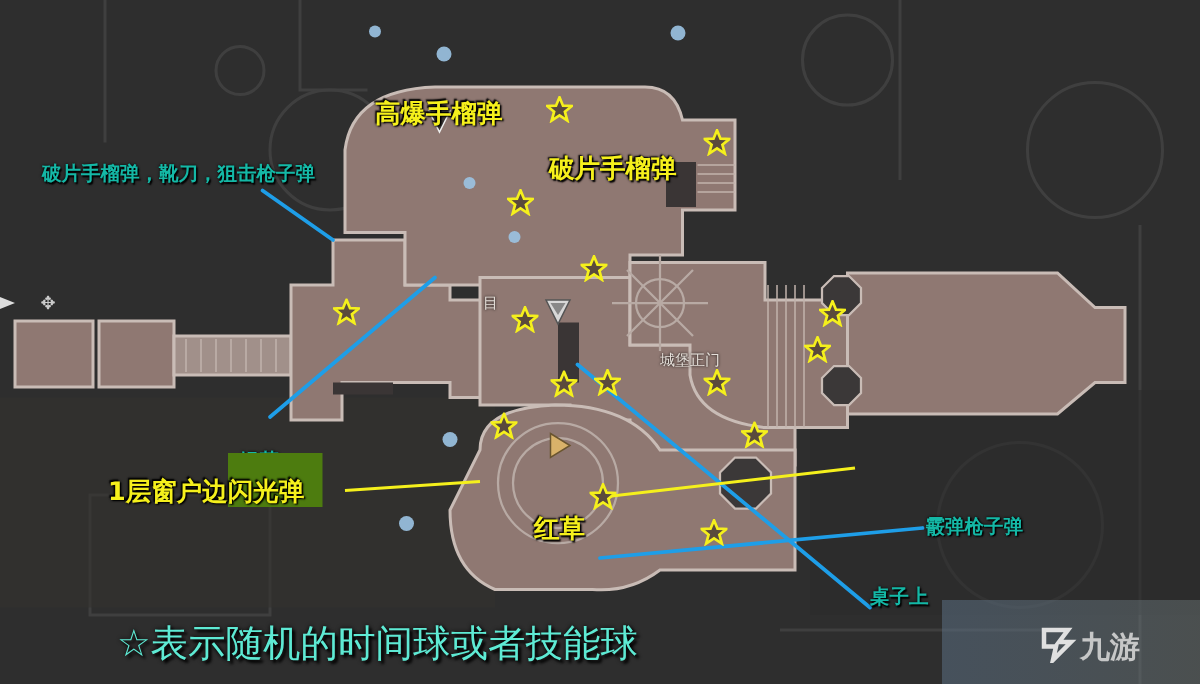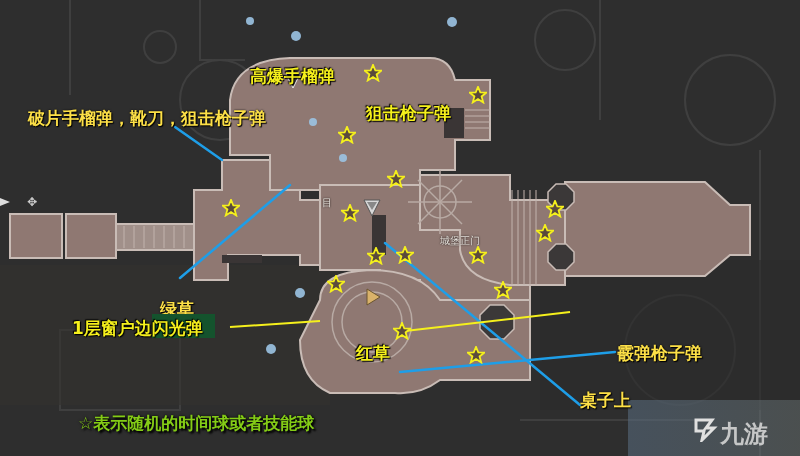--- a/index.html
+++ b/index.html
@@ -1,26 +1,26 @@
 <!DOCTYPE html>
 <html><head>
 <meta charset="utf-8">
 <style>
   html, body { margin:0; padding:0; }
   body { width:800px; height:456px; overflow:hidden; background:#2b2b2b; font-family:"DejaVu Sans", sans-serif; }
   #map { position:relative; width:800px; height:456px; background:#2e2e2e; overflow:hidden; }
   #map svg.base { position:absolute; left:0; top:0; }
   .lbl { position:absolute; white-space:nowrap; font-weight:bold; line-height:1; }
   .lbl.yellow { color:#f5f01c; text-shadow:0 0 2px #000, 1px 1px 1px #000, -1px -1px 1px #000; font-size:17px; }
-  .lbl.blue { color:#fde047; text-shadow:0 0 2px #000, 1px 1px 1px #000; font-size:17px; }
+  .lbl.blue { color:#14b8a6; text-shadow:0 0 2px #000, 1px 1px 1px #000; font-size:13px; }
   .lbl.small { color:#e6e0da; font-size:10px; font-weight:normal; text-shadow:0 0 2px #000; }
-  .hl { background:#14532d; color:#f5f01c; padding:4px 12px 0 0; }
+  .hl { background:#4d7c0f; color:#f5f01c; padding:16px 12px 0 0; }
   .star { position:absolute; width:18px; height:18px; margin-left:-9px; margin-top:-9px; }
-  .legend { position:absolute; left:78px; top:412px; font-size:17px; font-weight:bold; color:#84cc16; text-shadow:0 0 3px #000, 2px 2px 2px #000; white-space:nowrap; }
-  .watermark { position:absolute; left:720px; top:418px; color:#dcdcdc; font-size:24px; font-weight:bold; opacity:0.85; }
+  .legend { position:absolute; left:78px; top:412px; font-size:25px; font-weight:normal; color:#5eead4; text-shadow:0 0 3px #000, 2px 2px 2px #000; white-space:nowrap; }
+  .watermark { position:absolute; left:720px; top:418px; color:#dcdcdc; font-size:20px; font-weight:bold; opacity:0.85; }
   .wm-logo { position:absolute; left:692px; top:416px; width:26px; height:26px; }
   .blur-panel { position:absolute; left:628px; top:400px; width:172px; height:56px; background:linear-gradient(90deg, rgba(90,110,130,0.55), rgba(110,120,120,0.45)); }
 </style>
 </head>
 <body>
 
 <div id="map">
   <svg class="base" width="800" height="456" viewBox="0 0 800 456">
 
     <g stroke="#444" stroke-width="2" fill="none" opacity="0.8">
@@ -178,21 +178,21 @@
       </svg>
       <svg class="star" viewBox="0 0 20 20" style="left: 402px; top: 331px;">
         <polygon points="10,1 12.6,7.2 19.2,7.4 14,11.6 15.8,18.2 10,14.4 4.2,18.2 6,11.6 0.8,7.4 7.4,7.2" fill="#5a4a3c" stroke="#f5f01c" stroke-width="2"></polygon>
       </svg>
       <svg class="star" viewBox="0 0 20 20" style="left: 476px; top: 355px;">
         <polygon points="10,1 12.6,7.2 19.2,7.4 14,11.6 15.8,18.2 10,14.4 4.2,18.2 6,11.6 0.8,7.4 7.4,7.2" fill="#5a4a3c" stroke="#f5f01c" stroke-width="2"></polygon>
       </svg>
     </div>
 
   <div class="lbl yellow" style="left:250px;top:68px">高爆手榴弹</div>
-  <div class="lbl yellow" style="left:366px;top:105px">狙击枪子弹</div>
+  <div class="lbl yellow" style="left:366px;top:105px">破片手榴弹</div>
   <div class="lbl blue" style="left:28px;top:110px">破片手榴弹，靴刀，狙击枪子弹</div>
   <div class="lbl blue" style="left:160px;top:301px">绿草</div>
   <div class="lbl yellow" style="left:72px;top:320px"><span>1层窗户边</span><span class="hl">闪光弹</span></div>
   <div class="lbl yellow" style="left:356px;top:345px">红草</div>
   <div class="lbl blue" style="left:617px;top:345px">霰弹枪子弹</div>
   <div class="lbl small" style="left:440px;top:236px">城堡正门</div>
   <div class="lbl small" style="left:322px;top:198px">目</div>
 
   <div class="blur-panel"></div>
   <div class="lbl blue" style="left:580px;top:392px">桌子上</div>

